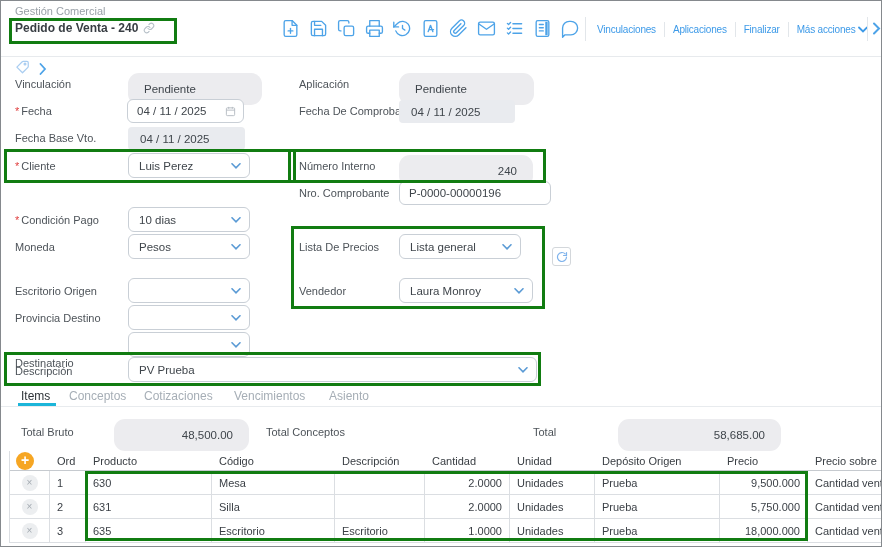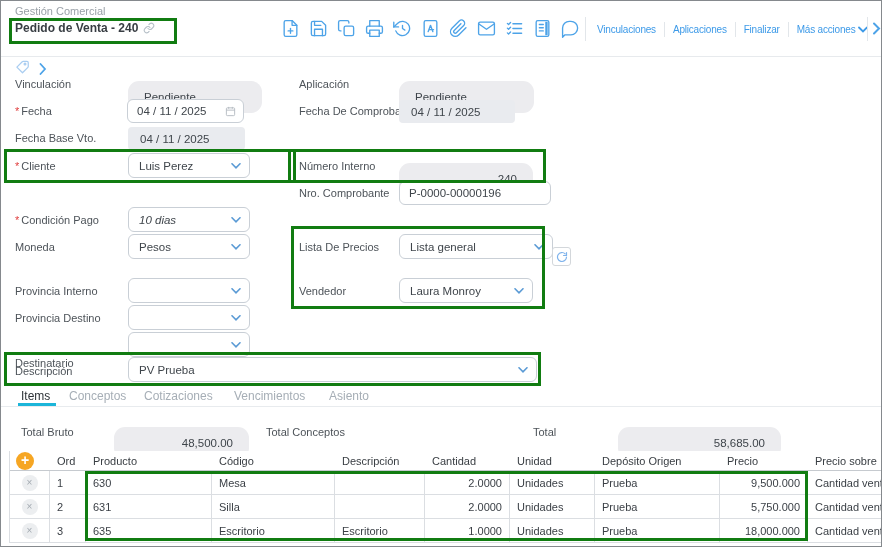--- a/index.html
+++ b/index.html
@@ -20,21 +20,21 @@
   .ovsep{position:absolute;left:866px;top:16px;width:1px;height:24px;background:#e2e6ea;}
   .ovchev{position:absolute;left:871px;top:20px;color:#4da3e8;}
 
   
   .tagic{position:absolute;left:14px;top:58px;color:#a9cdf1;}
   .expchev{position:absolute;left:38px;top:60px;color:#4da3e8;}
 
   
   .lbl{position:absolute;font-size:11px;color:#4d5359;white-space:nowrap;}
   .req{color:#e03e3e;margin-right:2px;}
-  .pill{position:absolute;height:32px;background:#ececef;border-radius:11px;font-size:11.5px;color:#3f454b;display:flex;align-items:center;padding:8px 16px;white-space:nowrap;margin-top:8px;}
+  .pill{position:absolute;height:32px;background:#ececef;border-radius:11px;font-size:11.5px;color:#3f454b;display:flex;align-items:center;padding:8px 16px;white-space:nowrap;}
   .pill.right{justify-content:flex-end;}
   .ro{position:absolute;height:23px;background:#e9ebef;border-radius:4px;font-size:11.5px;color:#3f454b;display:flex;align-items:center;padding:0 12px;white-space:nowrap;}
   .inp{position:absolute;height:24px;background:#fff;border:1px solid #c9cfd6;border-radius:6px;font-size:11.5px;color:#3f454b;display:flex;align-items:center;justify-content:space-between;padding:0 7px 0 9px;white-space:nowrap;}
   .sel{position:absolute;height:25px;background:#fff;border:1px solid #c9cfd6;border-radius:6px;font-size:11.5px;color:#3f454b;display:flex;align-items:center;justify-content:space-between;padding:0 8px 0 10px;white-space:nowrap;cursor:pointer;}
   .chev{flex:0 0 auto;color:#5b9bd5;}
   .calic{color:#b4bac1;display:flex;}
   .refresh{position:absolute;left:551px;top:246px;width:19px;height:19px;border:1px solid #d3d7db;border-radius:3px;display:flex;align-items:center;justify-content:center;color:#7fb3ec;background:#fff;cursor:pointer;}
 
   
   .anno{position:absolute;border:3px solid #117c11;pointer-events:none;z-index:6;}
@@ -201,36 +201,36 @@
 
   <div class="lbl" style="left:14px;top:159px;"><span class="req">*</span><span>Cliente</span></div>
   <div class="sel" style="left:127px;top:152px;width:122px;">
     <span>Luis Perez</span>
     <svg class="chev" width="10" height="6" viewBox="0 0 10 6" fill="none" stroke="currentColor" stroke-width="1.6" stroke-linecap="round">
         <polyline points="1,0.8 5,4.8 9,0.8"></polyline>
       </svg>
   </div>
 
   <div class="lbl" style="left:14px;top:213px;"><span class="req">*</span><span>Condición Pago</span></div>
-  <div class="sel" style="left:127px;top:206px;width:122px;font-style:italic;">
+  <div class="sel" style="left:127px;top:206px;width:122px;">
     <span>10 dias</span>
     <svg class="chev" width="10" height="6" viewBox="0 0 10 6" fill="none" stroke="currentColor" stroke-width="1.6" stroke-linecap="round">
         <polyline points="1,0.8 5,4.8 9,0.8"></polyline>
       </svg>
   </div>
 
   <div class="lbl" style="left:14px;top:240px;">Moneda</div>
   <div class="sel" style="left:127px;top:233px;width:122px;">
     <span>Pesos</span>
     <svg class="chev" width="10" height="6" viewBox="0 0 10 6" fill="none" stroke="currentColor" stroke-width="1.6" stroke-linecap="round">
         <polyline points="1,0.8 5,4.8 9,0.8"></polyline>
       </svg>
   </div>
 
-  <div class="lbl" style="left:14px;top:284px;">Provincia Interno</div>
+  <div class="lbl" style="left:14px;top:284px;">Escritorio Origen</div>
   <div class="sel" style="left:127px;top:277px;width:122px;">
     <span></span>
     <svg class="chev" width="10" height="6" viewBox="0 0 10 6" fill="none" stroke="currentColor" stroke-width="1.6" stroke-linecap="round">
         <polyline points="1,0.8 5,4.8 9,0.8"></polyline>
       </svg>
   </div>
 
   <div class="lbl" style="left:14px;top:311px;">Provincia Destino</div>
   <div class="sel" style="left:127px;top:304px;width:122px;">
     <span></span>
@@ -263,21 +263,21 @@
 
   <div class="lbl" style="left:298px;top:159px;">Número Interno</div>
   <div class="pill right" style="left:398px;top:154px;width:134px;">240</div>
 
   <div class="lbl" style="left:298px;top:186px;">Nro. Comprobante</div>
   <div class="inp" style="left:398px;top:180px;width:152px;">
     <span>P-0000-00000196</span>
   </div>
 
   <div class="lbl" style="left:298px;top:240px;">Lista De Precios</div>
-  <div class="sel" style="left:398px;top:233px;width:154px;">
+  <div class="sel" style="left:398px;top:233px;width:122px;">
     <span>Lista general</span>
     <svg class="chev" width="10" height="6" viewBox="0 0 10 6" fill="none" stroke="currentColor" stroke-width="1.6" stroke-linecap="round">
         <polyline points="1,0.8 5,4.8 9,0.8"></polyline>
       </svg>
   </div>
 
   <div class="lbl" style="left:298px;top:284px;">Vendedor</div>
   <div class="sel" style="left:398px;top:277px;width:134px;align-items:center;">
     <span>Laura Monroy</span>
     <svg class="chev" width="10" height="6" viewBox="0 0 10 6" fill="none" stroke="currentColor" stroke-width="1.6" stroke-linecap="round">

